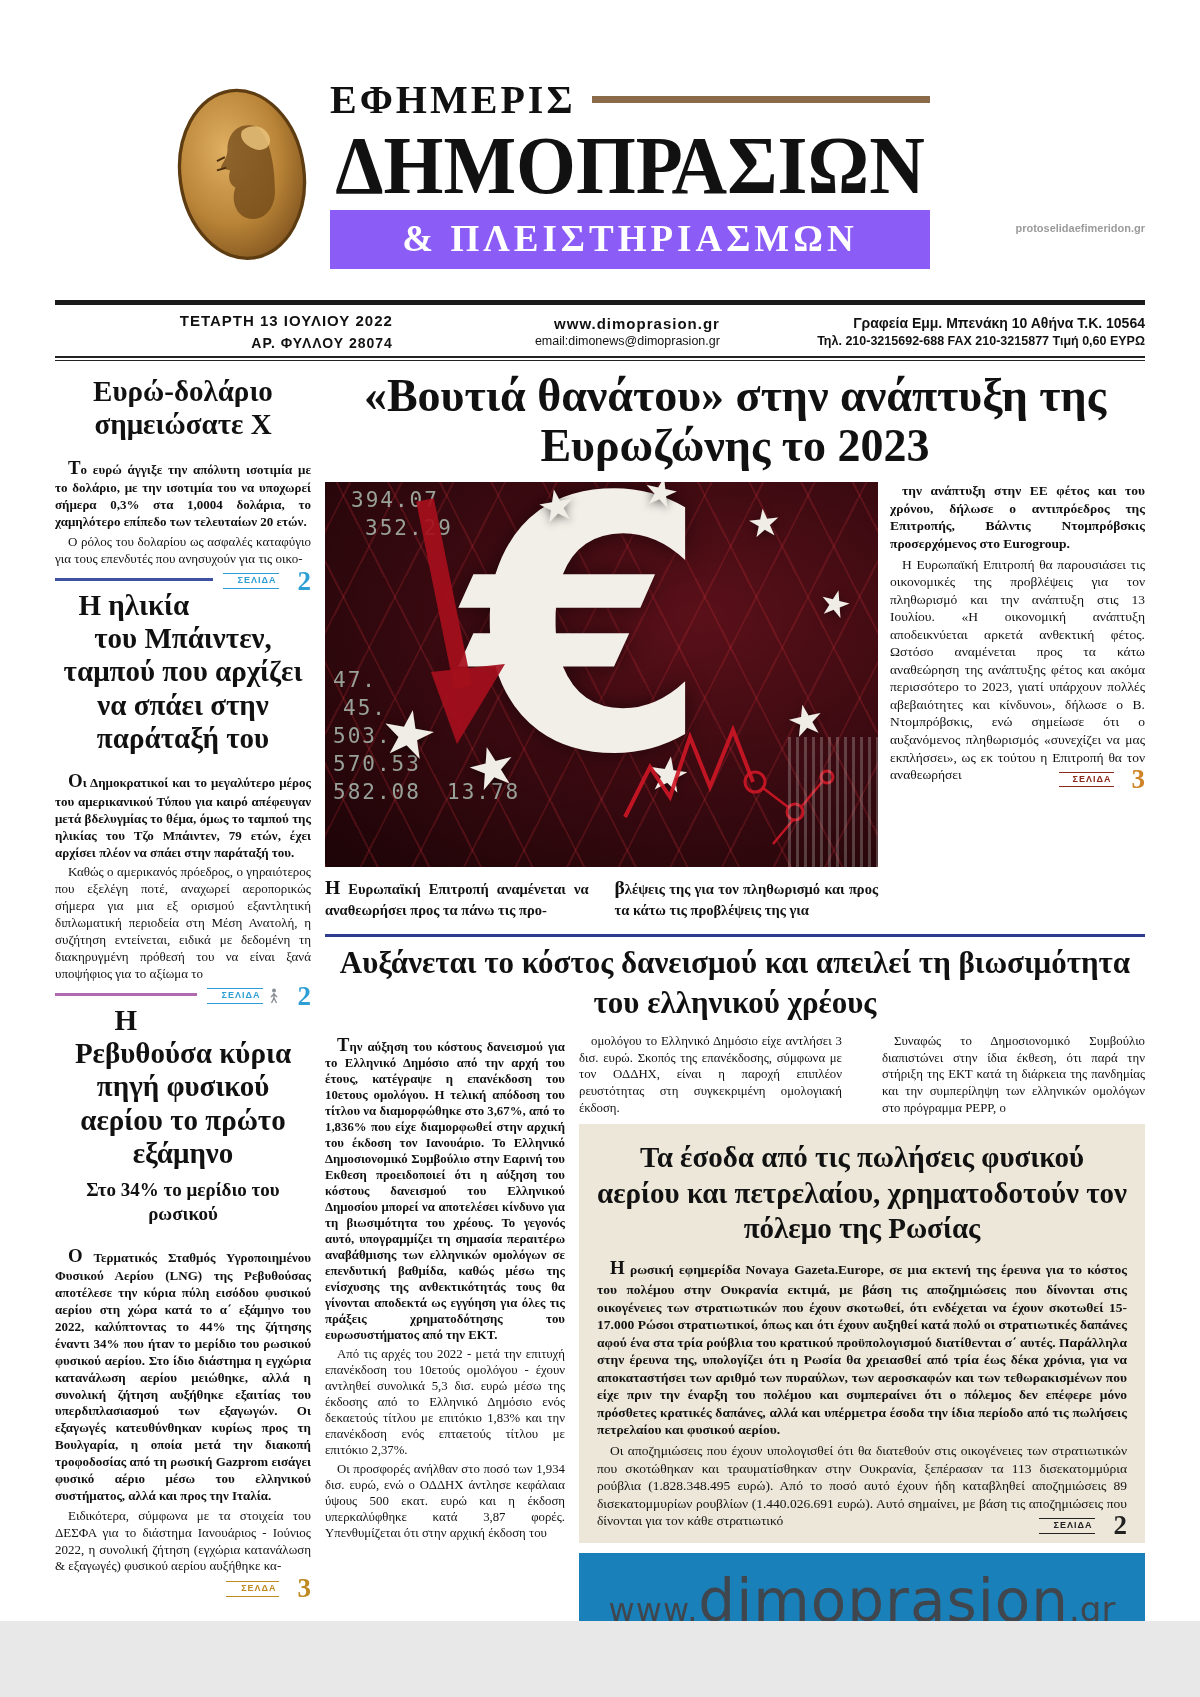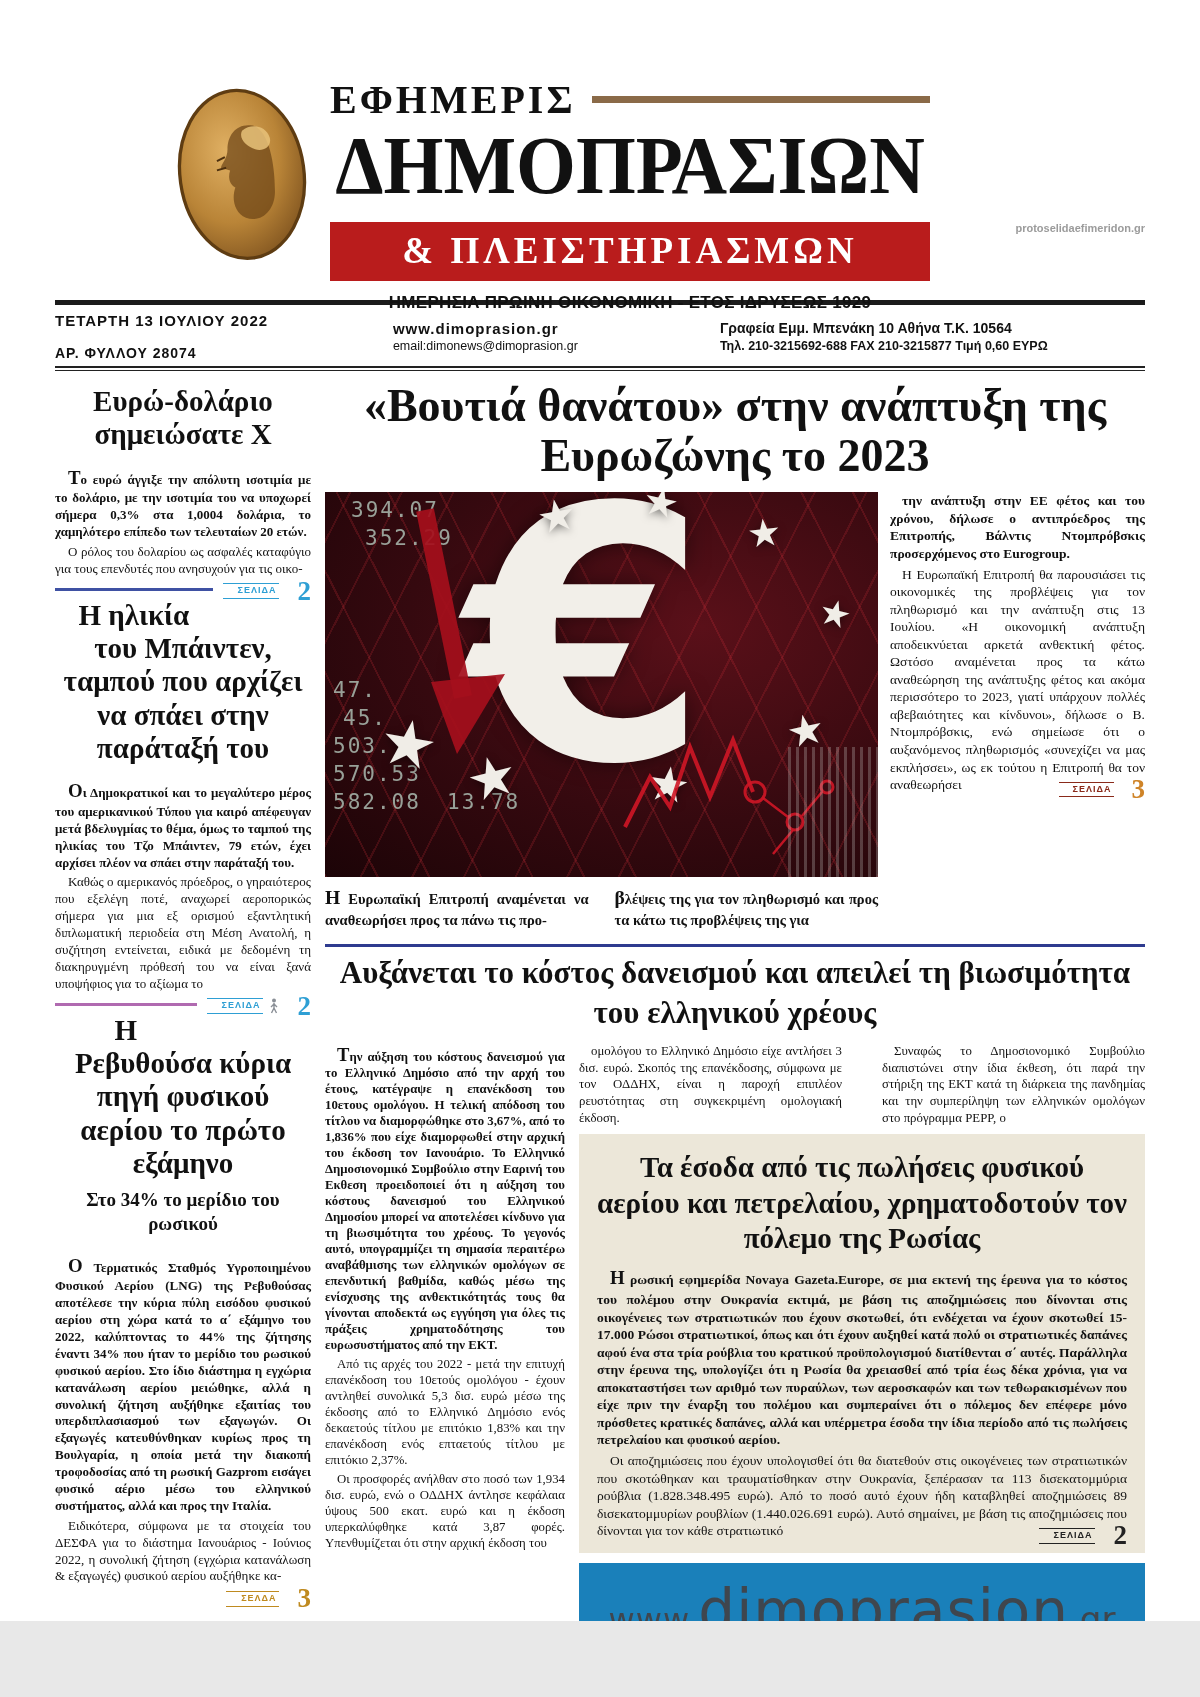--- a/index.html
+++ b/index.html
@@ -7,34 +7,34 @@
         font-family:"Liberation Serif",serif;color:#111;margin:0 auto;}
 
   
   .masthead{position:relative;height:300px;}
   .coin{position:absolute;left:176px;top:86px;width:132px;height:178px;}
   .mast-block{position:absolute;left:330px;top:76px;width:600px;text-align:center;}
   .kicker-row{display:flex;align-items:center;gap:16px;margin-bottom:2px;}
   .kicker{font-size:40px;font-weight:bold;letter-spacing:3px;white-space:nowrap;}
   .kicker-rule{flex:1;height:7px;background:#8a6a48;}
   .mast-title{font-size:77px;font-weight:bold;line-height:1.0;letter-spacing:0;transform:scaleY(1.06);transform-origin:top;}
-  .band{margin-top:20px;background:#b91c1c;color:#fff;font-size:37px;font-weight:bold;letter-spacing:4px;padding:7px 0 9px;}
+  .band{margin-top:8px;background:#8b5cf6;color:#fff;font-size:37px;font-weight:bold;letter-spacing:4px;padding:7px 0 9px;}
   .tagline{margin-top:12px;font-family:"Liberation Sans",sans-serif;font-weight:bold;font-size:17px;letter-spacing:0.3px;}
   .watermark{position:absolute;right:55px;top:222px;font-family:"Liberation Sans",sans-serif;
              font-size:11px;font-weight:bold;color:#9b9b9b;}
 
   
   .rule-thick{height:5px;background:#1b1b1b;margin:0 55px;}
   .datebar{display:flex;margin:0 55px;padding:7px 0 5px;font-family:"Liberation Sans",sans-serif;
-           font-weight:bold;text-align:left;align-items:center;}
+           font-weight:bold;text-align:right;align-items:center;}
   .db-left{width:31%;}
   .db-center{width:30%;}
   .db-right{width:39%;}
   .db-l1{font-size:15px;letter-spacing:1px;}
-  .db-l2{font-size:14px;letter-spacing:1px;margin-top:16px;}
+  .db-l2{font-size:14px;letter-spacing:1px;margin-top:6px;}
   .db-email{font-size:12.5px;font-weight:normal;margin-top:2px;}
   .db-r1{font-size:14px;}
   .db-r2{font-size:12.5px;margin-top:3px;}
   .rule-double{margin:0 55px;height:2px;border-top:2px solid #222;border-bottom:1px solid #222;}
 
   
   .content{display:flex;gap:14px;margin:8px 55px 0;}
   .sidebar{width:256px;flex:none;}
   .main{flex:1;min-width:0;}
 
@@ -140,21 +140,20 @@
       <path d="M50,34 C57,28 68,30 71,39 C73,46 66,50 60,48 C54,46 47,40 50,34 Z" fill="#e8c27a" opacity="0.85"></path>
       <path d="M37,54 l-6,3 M38,62 l-7,2" stroke="#4e300e" stroke-width="1.5" fill="none"></path>
     </svg>
     <div class="mast-block">
       <div class="kicker-row">
         <span class="kicker">ΕΦΗΜΕΡΙΣ</span>
         <span class="kicker-rule"></span>
       </div>
       <div class="mast-title">ΔΗΜΟΠΡΑΣΙΩΝ</div>
       <div class="band">&amp; ΠΛΕΙΣΤΗΡΙΑΣΜΩΝ</div>
-      <div class="tagline">ΗΜΕΡΗΣΙΑ ΠΡΩΙΝΗ ΟΙΚΟΝΟΜΙΚΗ  -  ΕΤΟΣ ΙΔΡΥΣΕΩΣ 1929</div>
     </div>
     <div class="watermark">protoselidaefimeridon.gr</div>
   </header>
 
   <div class="rule-thick"></div>
 
   <div class="datebar">
     <div class="db-left">
       <div class="db-l1">ΤΕΤΑΡΤΗ  13  ΙΟΥΛΙΟΥ  2022</div>
       <div class="db-l2">ΑΡ. ΦΥΛΛΟΥ  28074</div>

